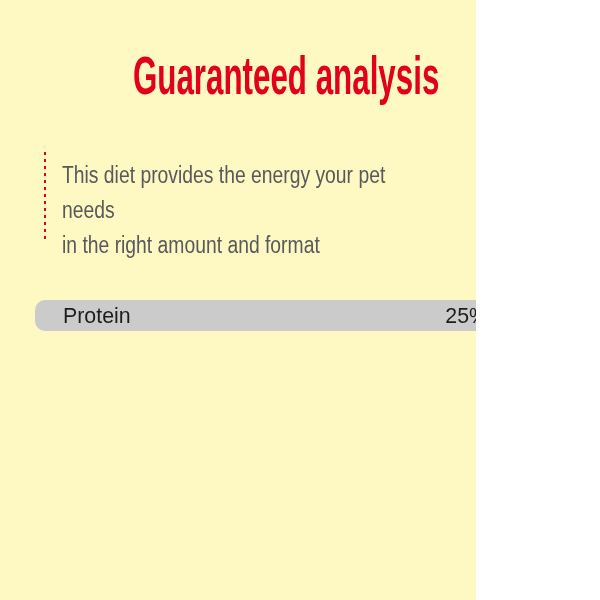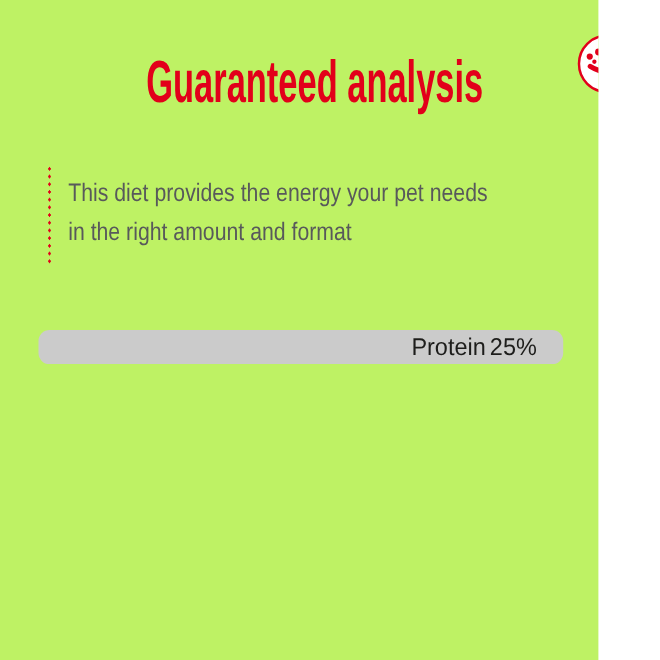--- a/index.html
+++ b/index.html
@@ -3,23 +3,23 @@
 <meta charset="utf-8">
 <style>
   html, body {
     margin: 0;
     padding: 0;
     background: #ffffff;
     font-family: "Liberation Sans", "DejaVu Sans", sans-serif;
   }
   .page {
     position: relative;
-    width: 544px;
+    width: 476px;
     height: 600px;
-    background: #bef264;
+    background: #fef9c3;
     overflow: hidden;
   }
 
   
   .title-wrap {
     position: absolute;
     left: 0;
     top: 48px;
     width: 572px;
     text-align: center;
@@ -84,21 +84,21 @@
     top: 300px;
     width: 477px;
   }
   .analysis-row {
     box-sizing: border-box;
     height: 31px;
     margin-bottom: 16px;
     border-radius: 10px;
     display: flex;
     align-items: center;
-    justify-content: flex-end;
+    justify-content: space-between;
     padding: 0 24px 0 28px;
     font-size: 22px;
     color: #1d1d1b;
   }
   .analysis-row:nth-child(odd)  { background: #cbcbcb; }
   .analysis-row:nth-child(even) { background: #e5e5e5; }
   .row-label { transform: scaleX(0.97); transform-origin: left center; white-space: nowrap; }
   .row-value { transform: scaleX(0.97); transform-origin: right center; white-space: nowrap; }
 </style>
 </head>

